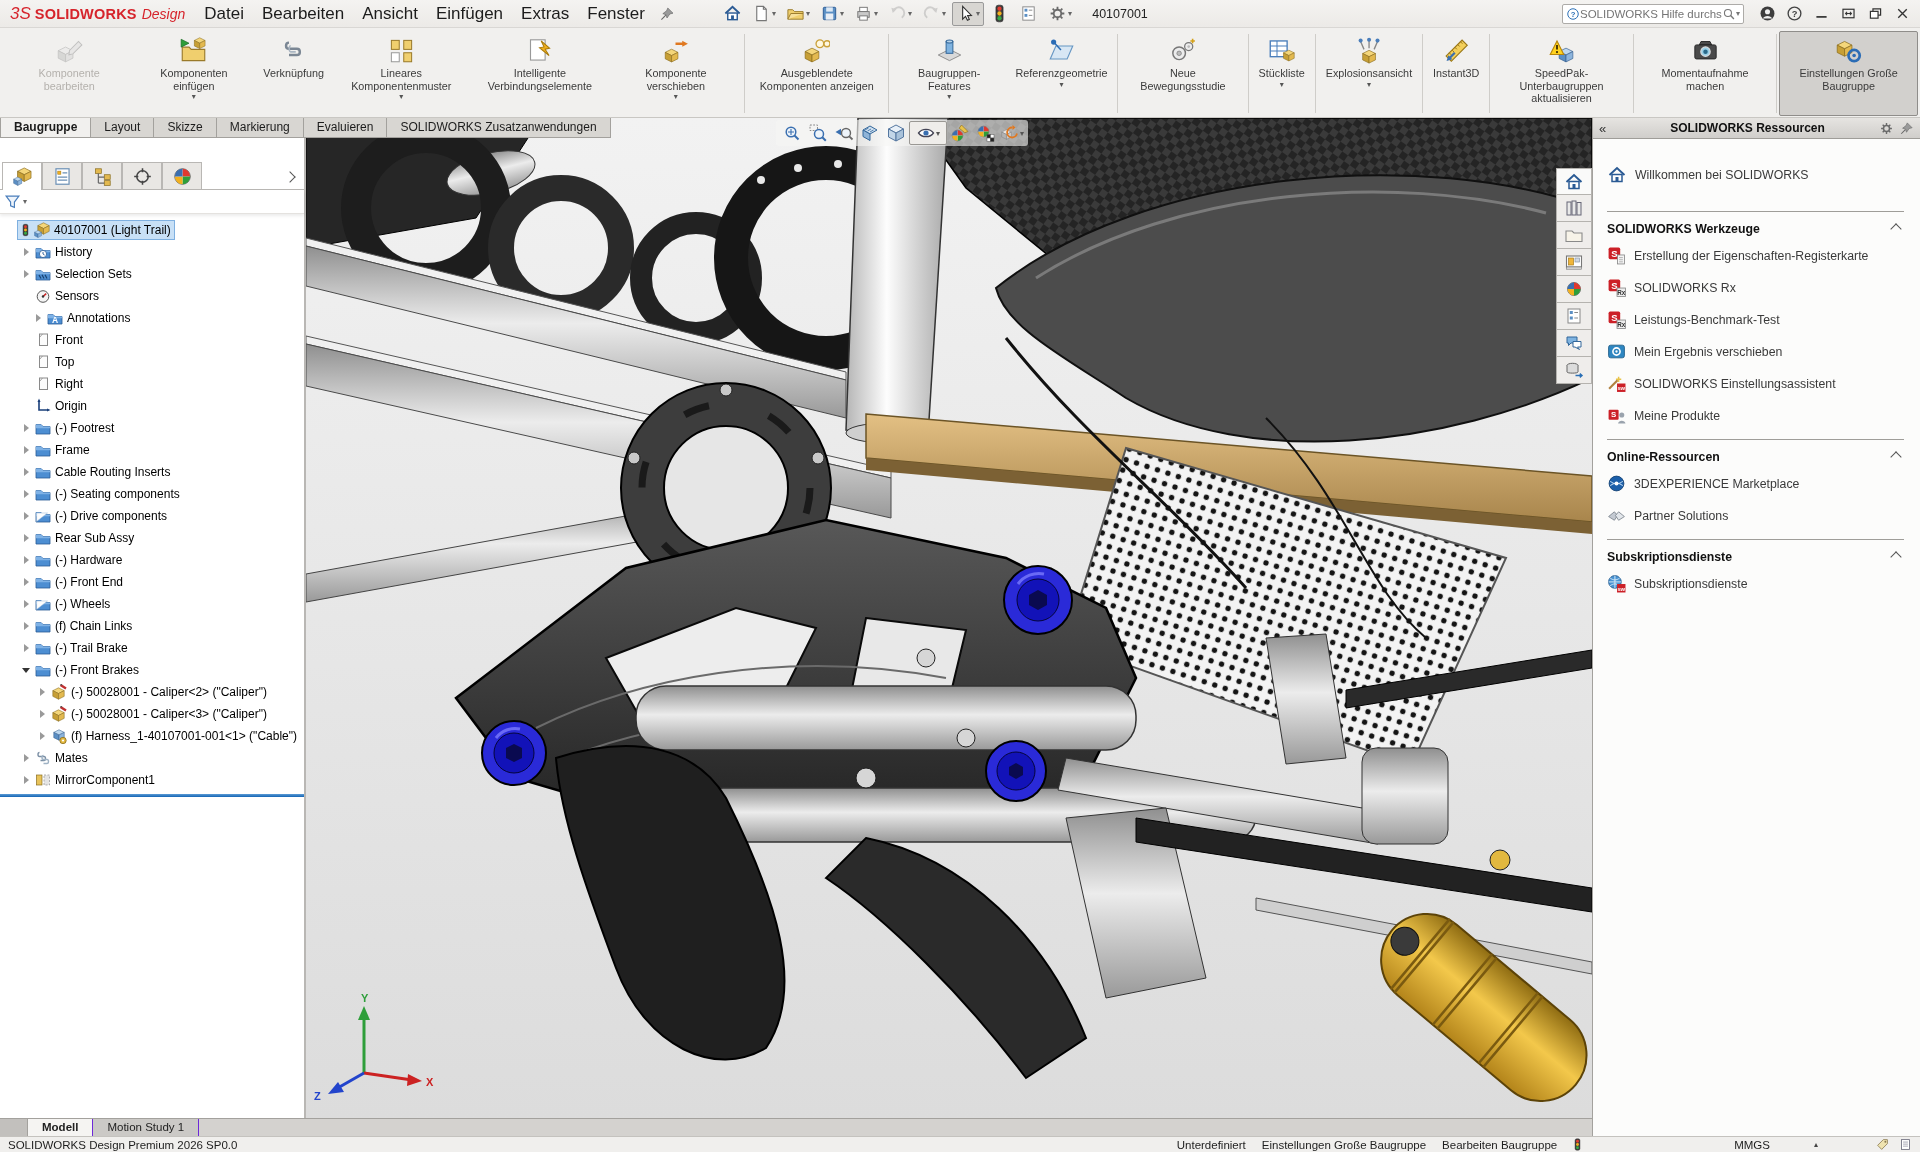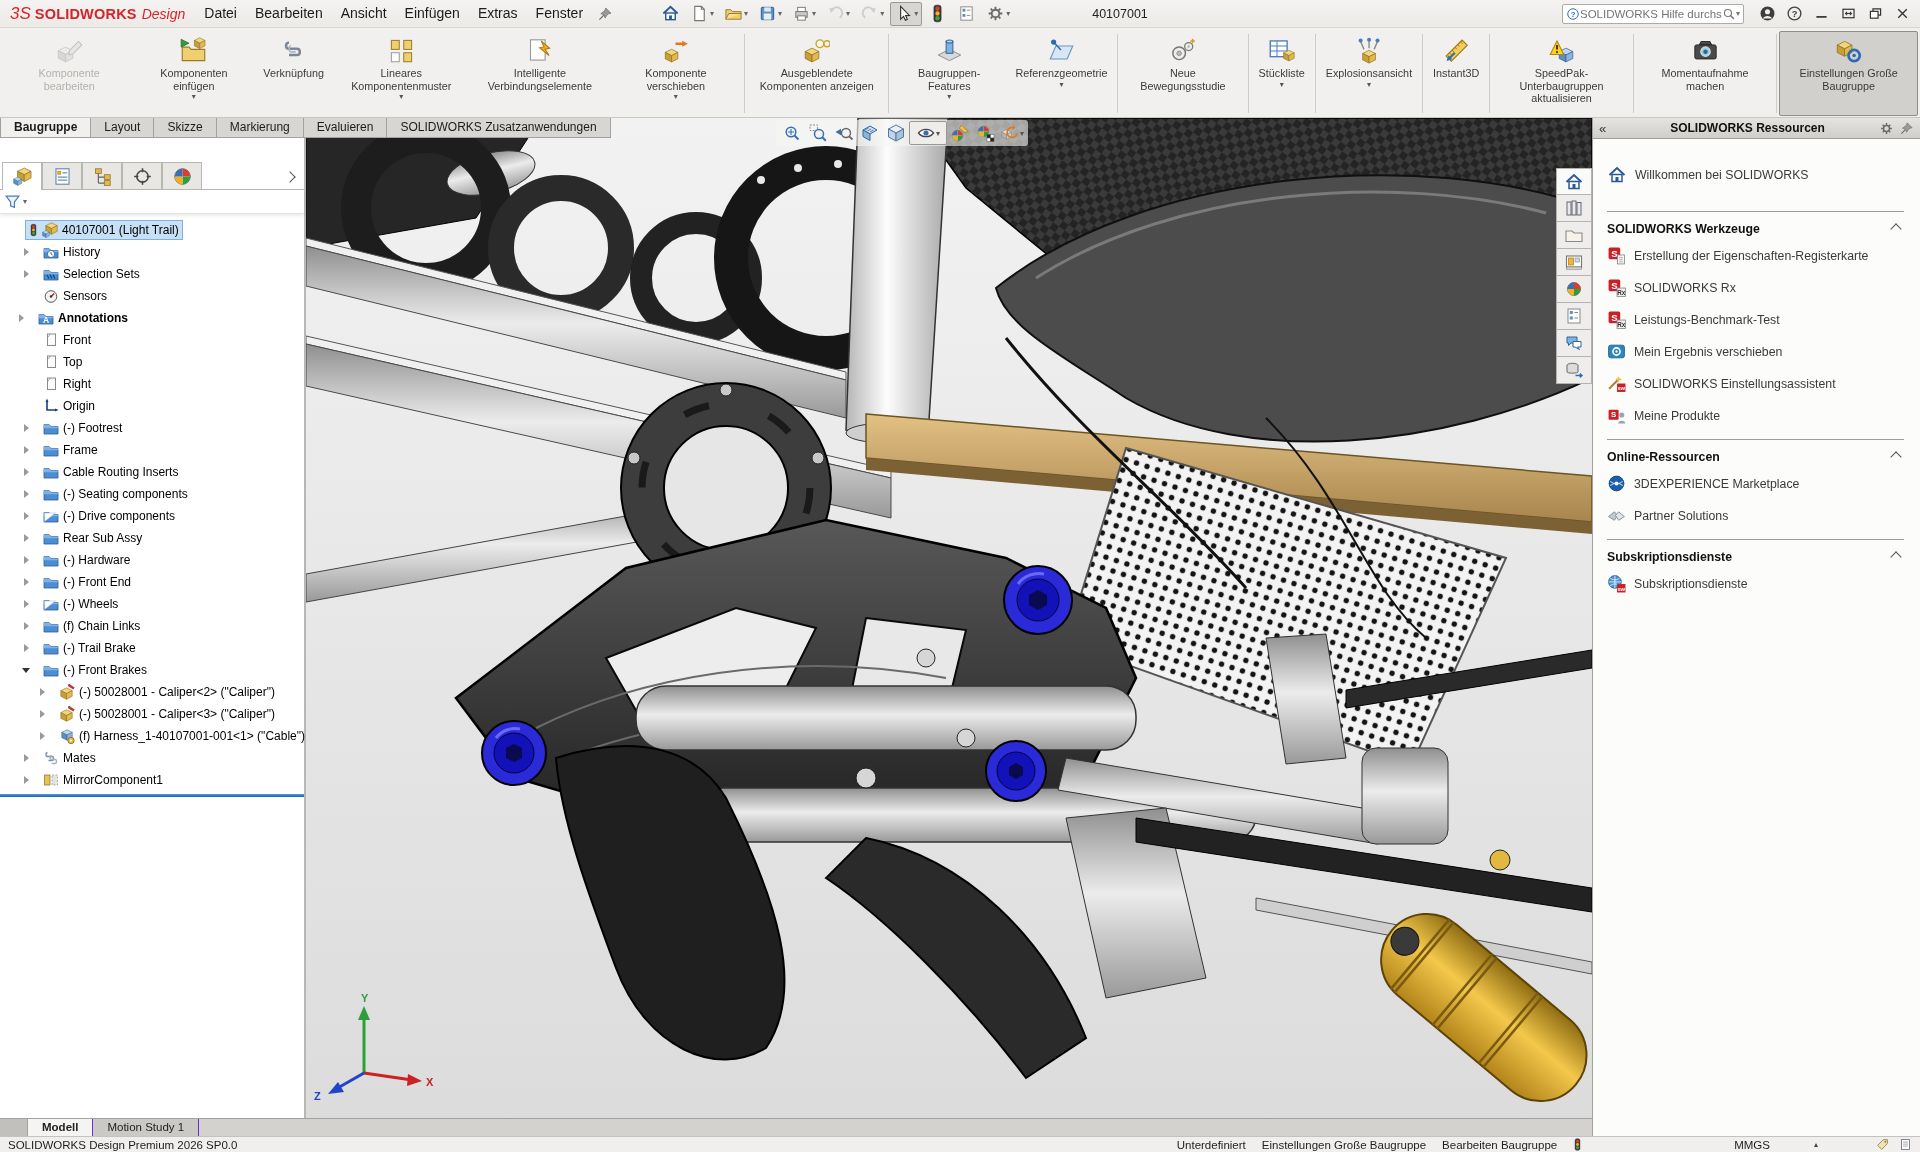--- a/index.html
+++ b/index.html
@@ -7,21 +7,21 @@
   body { font-family:"Liberation Sans","DejaVu Sans",sans-serif; font-size:12px; color:#222; }
   .ic { display:inline-block; vertical-align:middle; }
 
   
   .titlebar { position:absolute; left:0; top:0; width:1920px; height:28px; background:linear-gradient(#f4f3f1,#eceae7); border-bottom:1px solid #d9d7d4; display:flex; align-items:center; padding:0 4px; z-index:10; }
   .brand { display:flex; align-items:baseline; color:#d6232b; margin:0 10px 0 6px; white-space:nowrap; }
   .brand-ds { font-weight:normal; font-style:italic; font-size:17px; margin-right:4px; }
   .brand-name { font-weight:bold; font-size:14.5px; letter-spacing:.2px; }
   .brand-ed { font-style:italic; font-size:14px; margin-left:5px; }
   .menubar { display:flex; align-items:center; height:100%; }
-  .menu-item { padding:0 9px; line-height:27px; font-size:14px; color:#1c1c1c; cursor:default; }
+  .menu-item { padding:0 9px; line-height:27px; font-size:17px; color:#1c1c1c; cursor:default; }
   .pinbtn { width:22px; height:22px; display:flex; align-items:center; justify-content:center; margin-left:2px; }
   .quickbar { display:flex; align-items:center; margin-left:40px; }
   .qbtn { height:24px; display:flex; align-items:center; padding:0 3px; margin:0 1px; border:1px solid transparent; border-radius:2px; }
   .qbtn svg { width:19px; height:19px; }
   .qbtn .qcaret { font-size:8px; color:#666; margin-left:1px; }
   .qbtn.disabled svg { opacity:.45; filter:grayscale(1); }
   .qbtn.active { background:#d8d6d2; border-color:#9a9a9a; }
   .doc-title { position:absolute; left:1020px; width:200px; text-align:center; font-size:12.5px; color:#222; }
   .search-group { margin-left:auto; display:flex; align-items:center; }
   .searchbox { width:182px; height:20px; background:#fff; border:1px solid #adaba8; border-radius:2px; display:flex; align-items:center; padding:0 3px; }
@@ -53,21 +53,21 @@
   .lpanel { position:absolute; left:0; top:138px; width:306px; height:980px; background:#fff; border-right:2px solid #b9b7b4; z-index:7; }
   .ptabs { display:flex; align-items:flex-end; height:28px; margin-top:24px; border-bottom:1px solid #b9b7b4; padding-left:2px; }
   .ptab { width:40px; height:27px; display:flex; align-items:center; justify-content:center; border:1px solid #b9b7b4; border-bottom:none; background:#e9e7e4; }
   .ptab.active { background:#fff; height:28px; margin-bottom:-1px; }
   .ptab svg { width:19px; height:19px; }
   .pchev { margin-left:auto; margin-right:10px; margin-bottom:8px; width:8px; height:8px; border-top:1.8px solid #555; border-right:1.8px solid #555; transform:rotate(45deg); }
   .pfilter { height:24px; display:flex; align-items:center; padding-left:4px; border-bottom:1px solid #e4e2df; box-shadow:0 2px 3px rgba(0,0,0,.08); }
   .pfilter svg { width:17px; height:17px; }
   .pfilter .qcaret { font-size:8px; color:#666; margin-left:2px; }
   .tree { margin-top:5px; }
-  .trow { display:flex; align-items:center; height:22px; white-space:nowrap;gap:8px; }
+  .trow { display:flex; align-items:center; height:22px; white-space:nowrap; }
   .tri { width:13px; flex:0 0 13px; height:13px; position:relative; }
   .tri-r::before { content:''; position:absolute; left:4px; top:2.5px; border-left:5px solid #9a9a9a; border-top:4px solid transparent; border-bottom:4px solid transparent; }
   .tri-d::before { content:''; position:absolute; left:2px; top:4.5px; border-top:5px solid #333; border-left:4px solid transparent; border-right:4px solid transparent; }
   .twrap { display:flex; align-items:center; padding:1px 3px 1px 1px; border:1px solid transparent; }
   .twrap.sel { background:#c8e0f6; border-color:#7fb0e0; }
   .twrap svg.ticon { width:16px; height:16px; flex:0 0 16px; margin-right:4px; }
   .twrap svg.ticon.tl { width:13px; flex-basis:13px; margin-right:2px; }
   .tlabel { font-size:12px; color:#000; }
   .rollback { height:3px; background:linear-gradient(#5b9bd5,#1464b4); margin-top:3px; }
 
@@ -1118,21 +1118,21 @@
       </div>
       <div class="trow" style="padding-left: 20px;">
         <span class="tri "></span>
         <span class="twrap">
           <svg class="ticon">
             <use href="#t-sensors"></use>
           </svg>
           <span class="tlabel">Sensors</span>
         </span>
       </div>
-      <div class="trow" style="padding-left: 15px; font-weight: bold;">
+      <div class="trow" style="padding-left: 32px;">
         <span class="tri tri-r"></span>
         <span class="twrap">
           <svg class="ticon">
             <use href="#t-annot"></use>
           </svg>
           <span class="tlabel">Annotations</span>
         </span>
       </div>
       <div class="trow" style="padding-left: 20px;">
         <span class="tri "></span>

